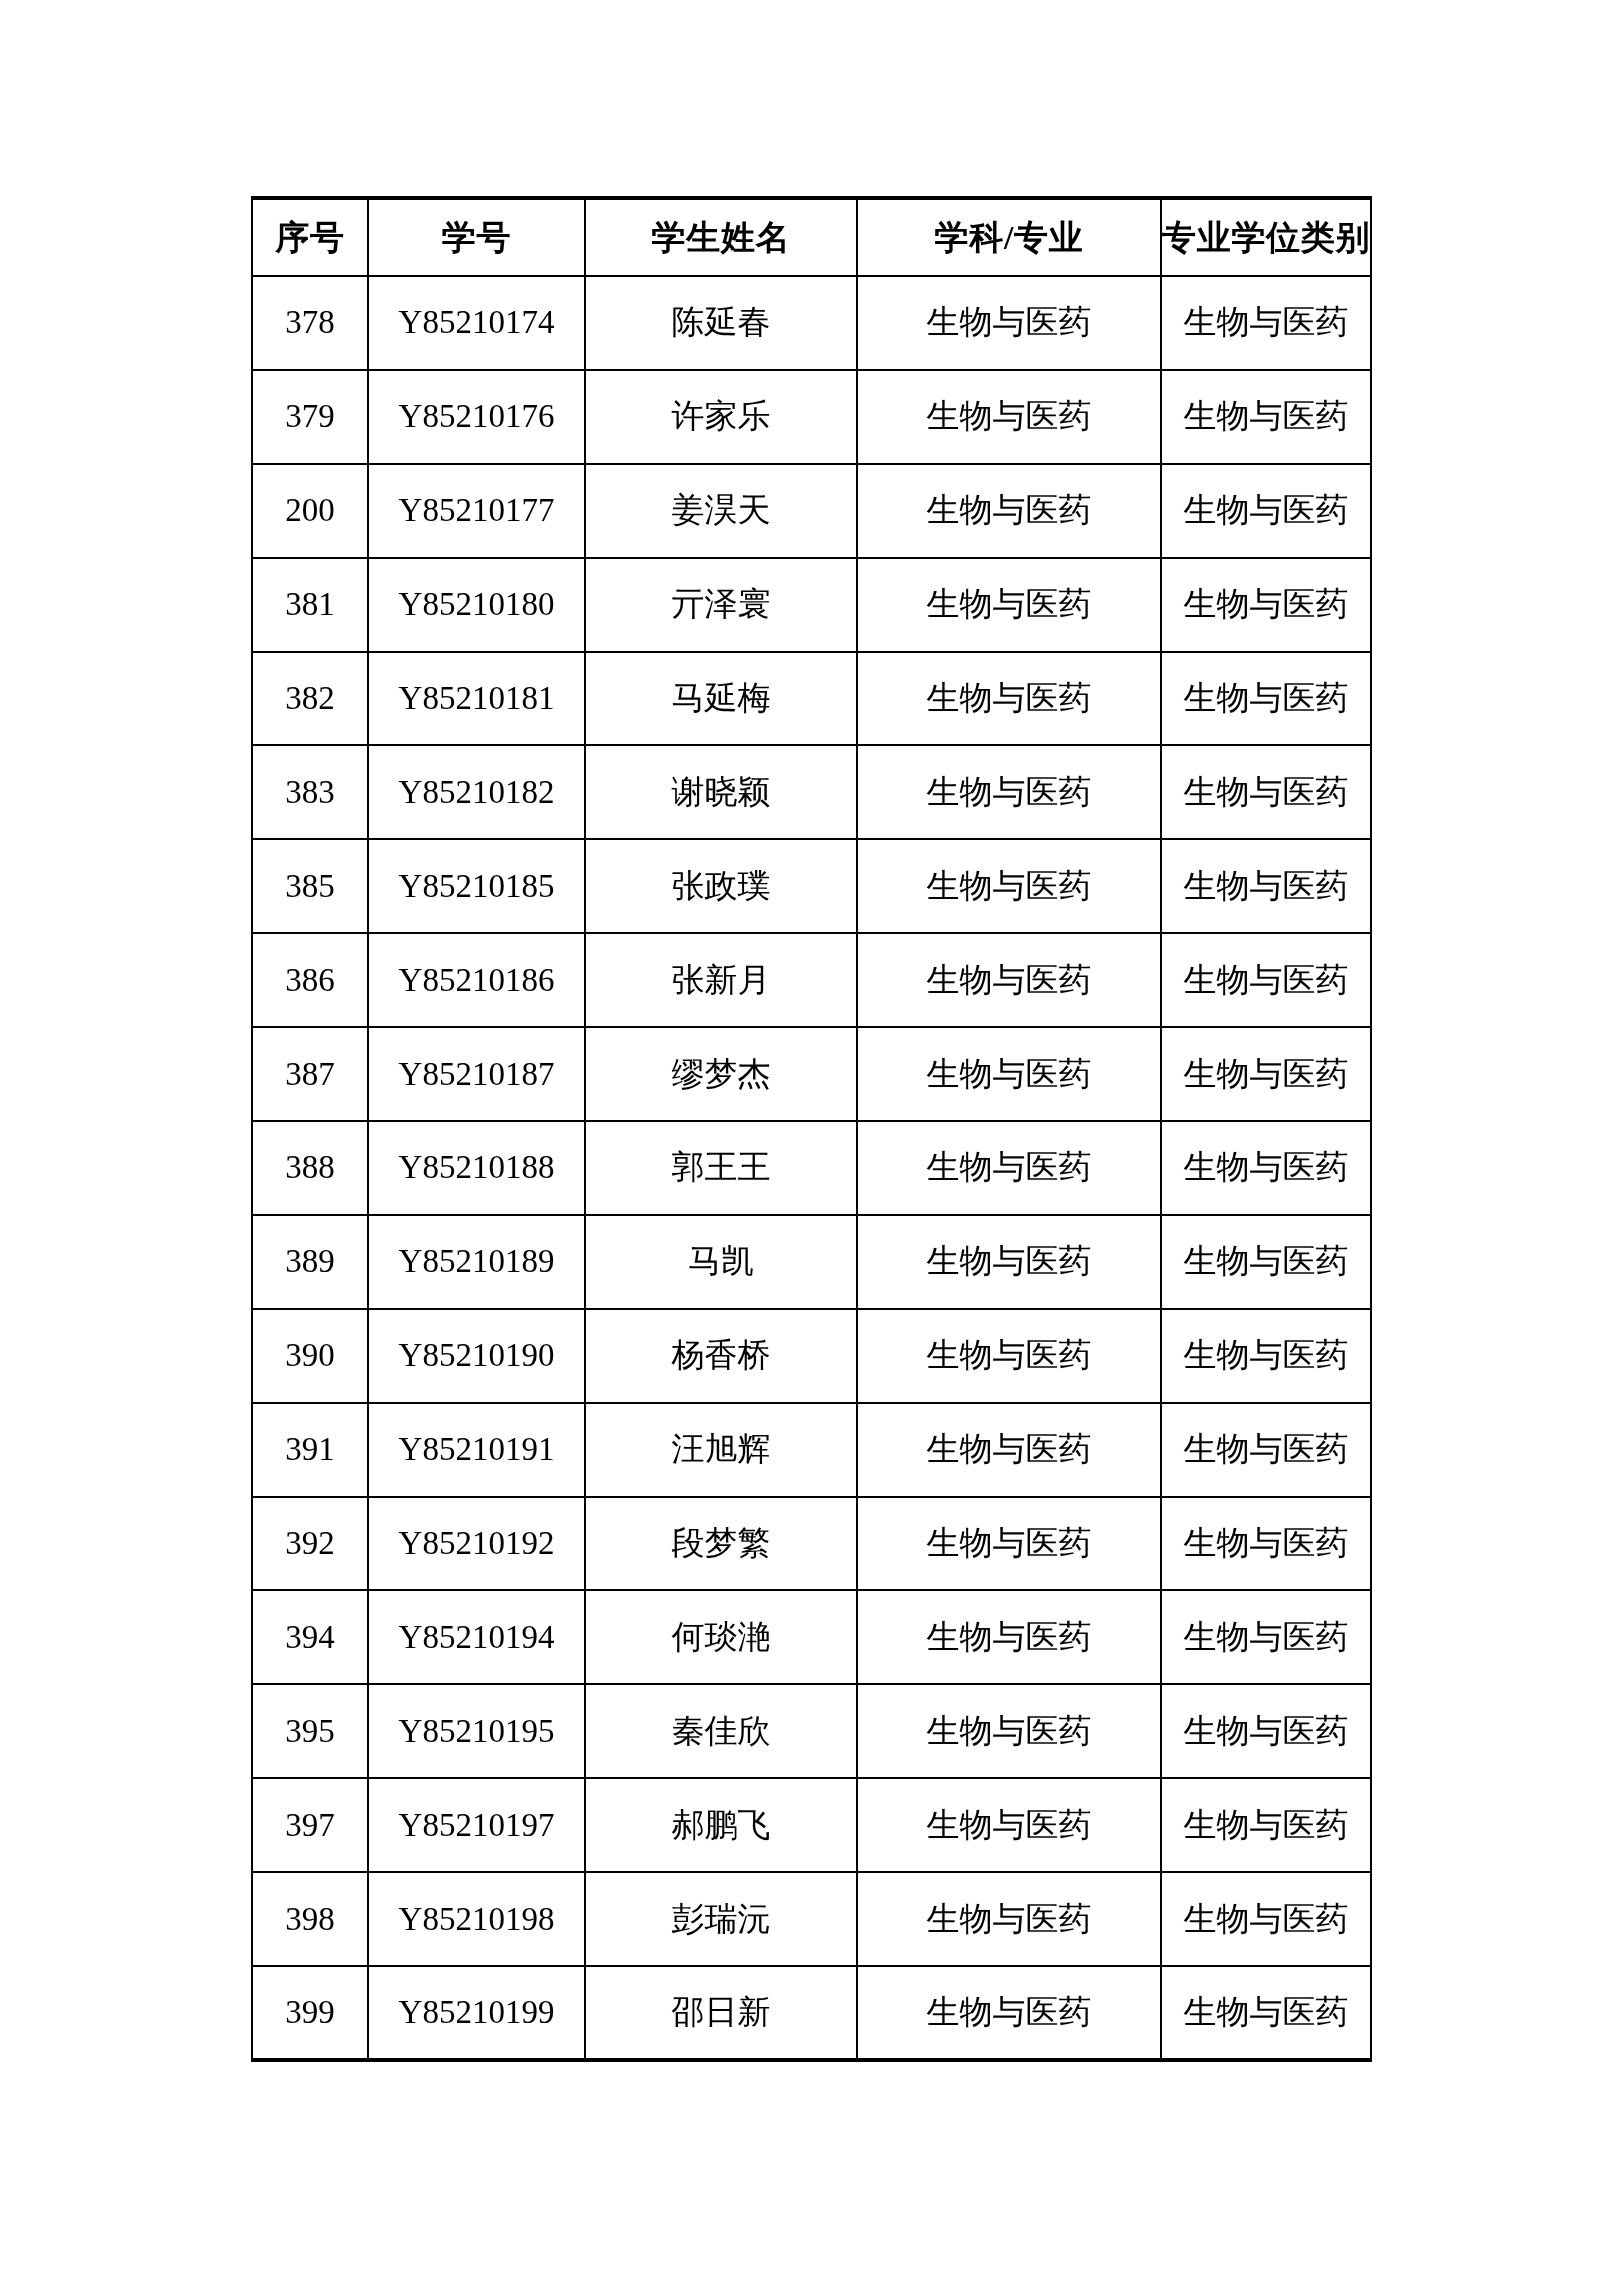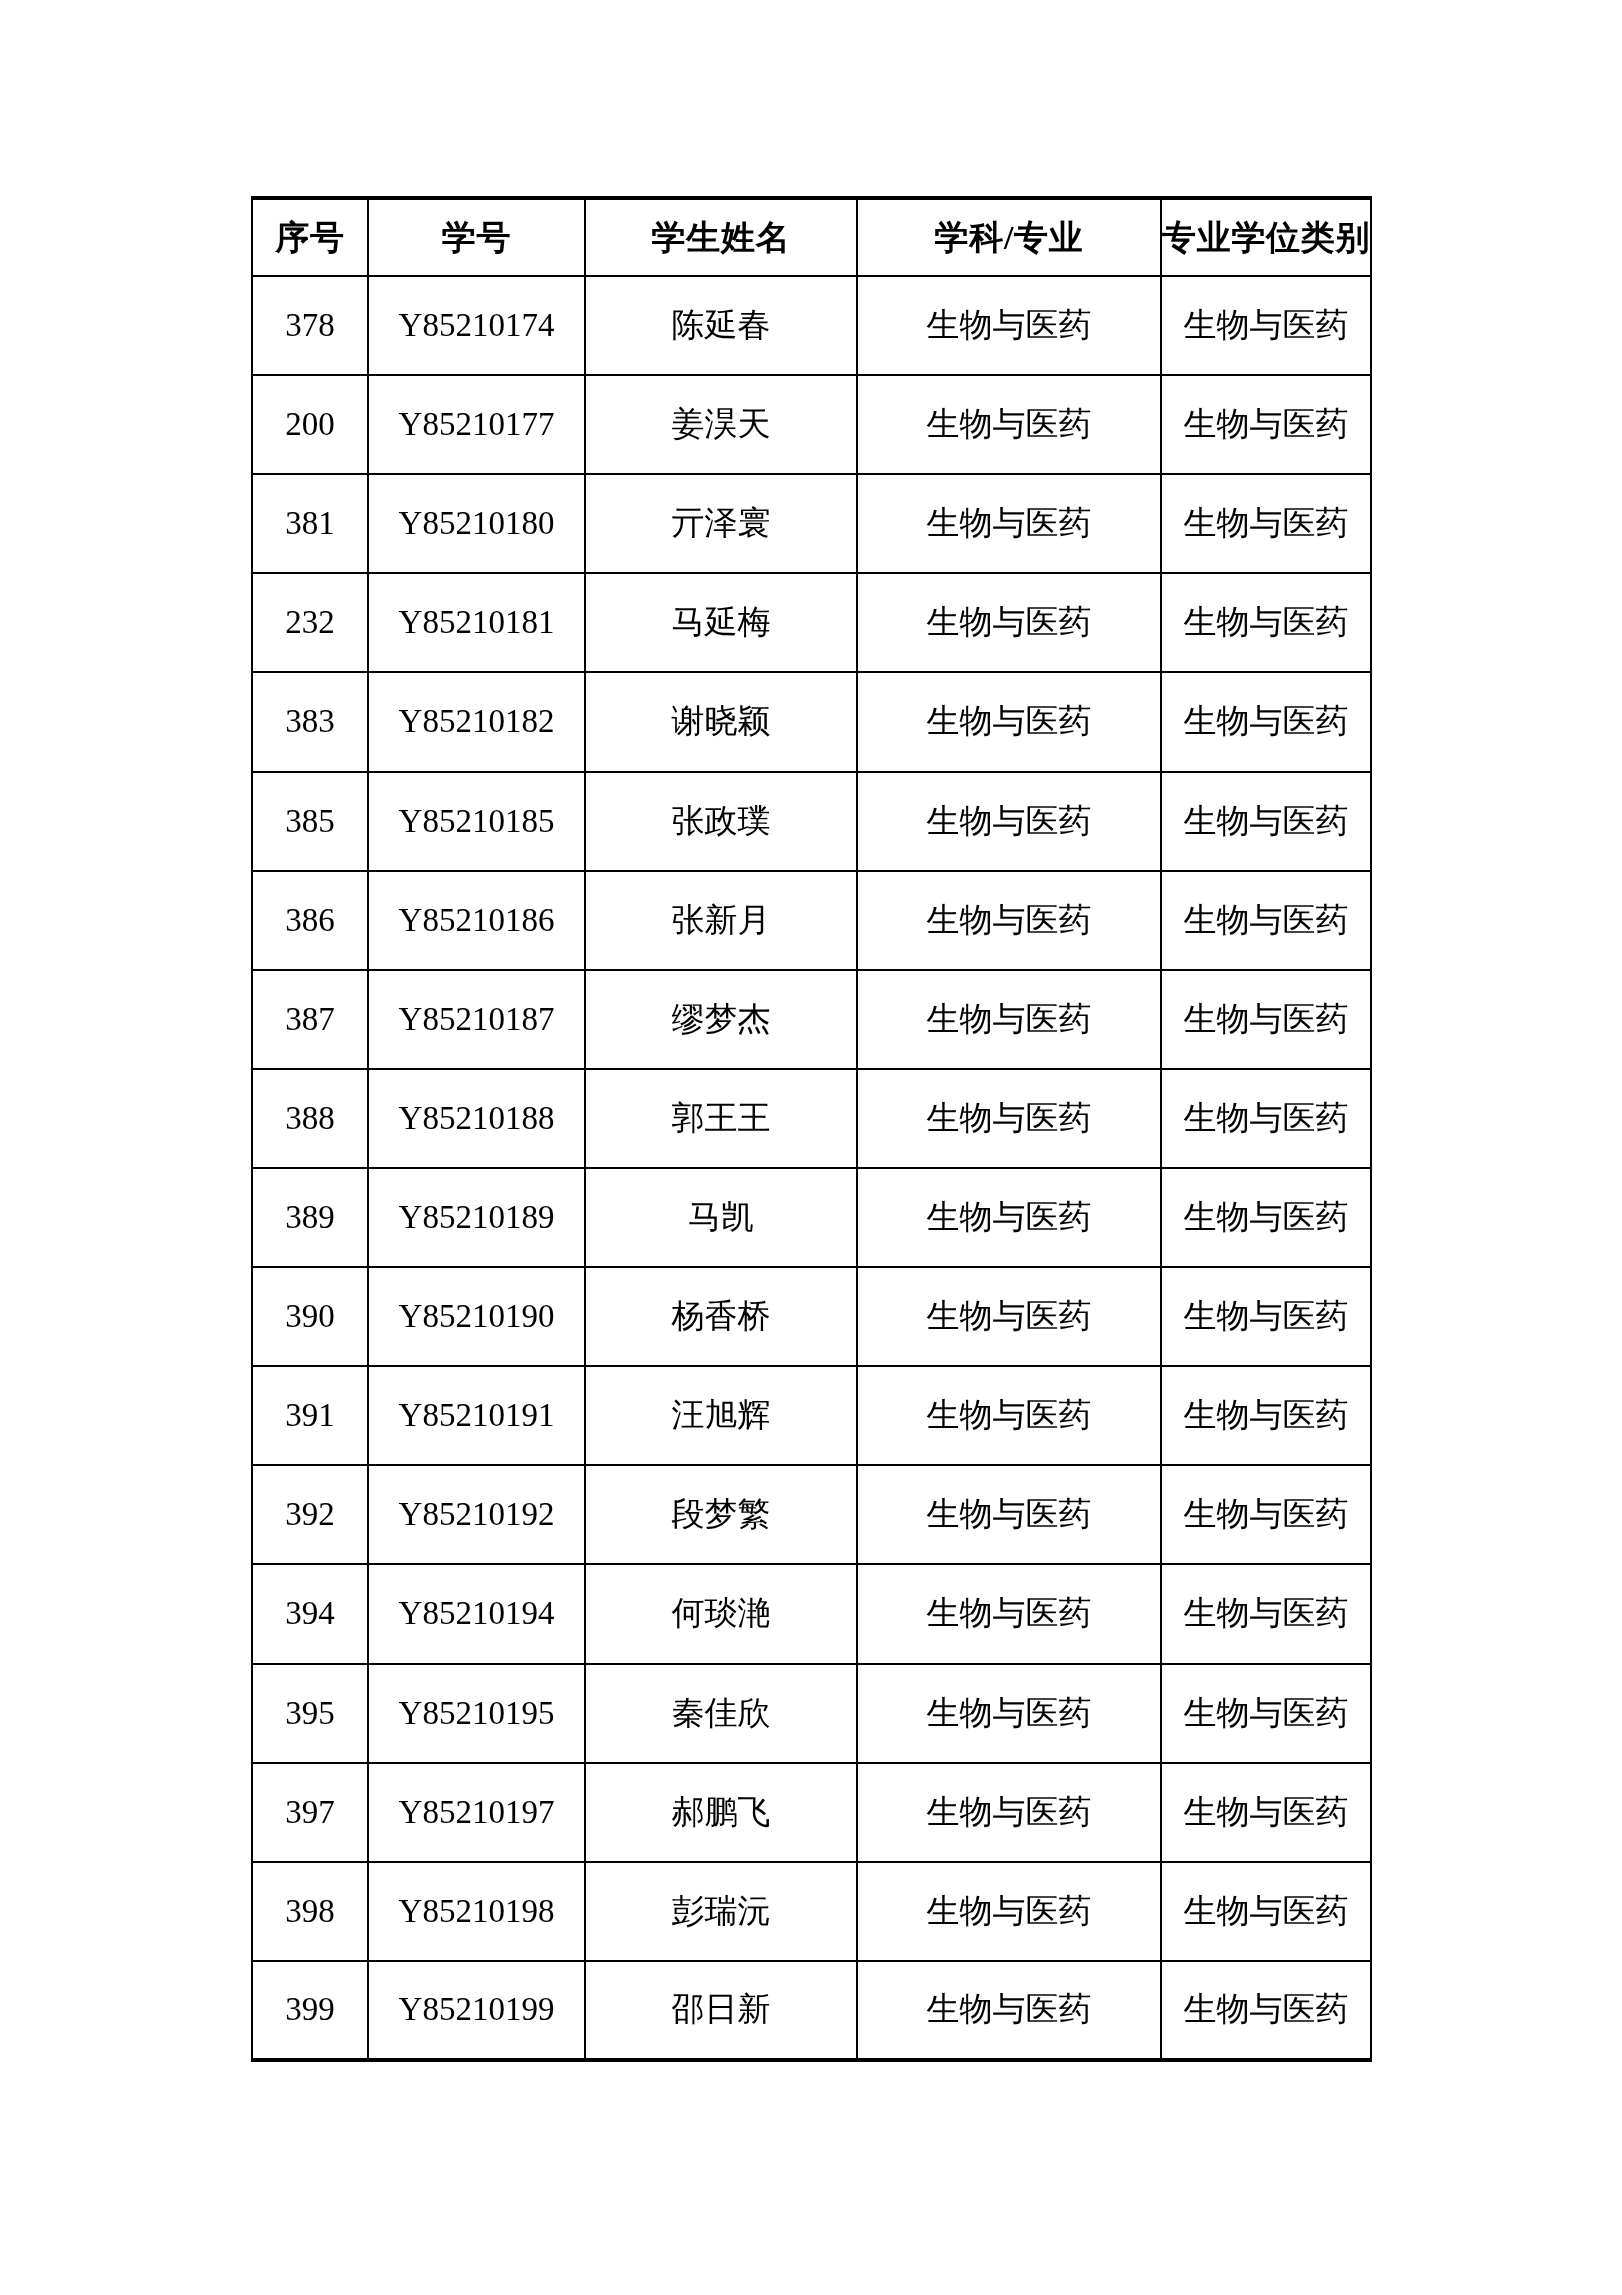--- a/index.html
+++ b/index.html
@@ -86,35 +86,42 @@
       </thead>
       <tbody>
           <tr>
     <td class="cell-seq">378</td>
     <td class="cell-id">Y85210174</td>
     <td class="cell-name">陈延春</td>
     <td class="cell-major">生物与医药</td>
     <td class="cell-degree">生物与医药</td>
   </tr>
           <tr>
+    <td class="cell-seq">379</td>
+    <td class="cell-id">Y85210176</td>
+    <td class="cell-name">许家乐</td>
+    <td class="cell-major">生物与医药</td>
+    <td class="cell-degree">生物与医药</td>
+  </tr>
+          <tr>
     <td class="cell-seq">200</td>
     <td class="cell-id">Y85210177</td>
     <td class="cell-name">姜淏天</td>
     <td class="cell-major">生物与医药</td>
     <td class="cell-degree">生物与医药</td>
   </tr>
           <tr>
     <td class="cell-seq">381</td>
     <td class="cell-id">Y85210180</td>
     <td class="cell-name">亓泽寰</td>
     <td class="cell-major">生物与医药</td>
     <td class="cell-degree">生物与医药</td>
   </tr>
           <tr>
-    <td class="cell-seq">232</td>
+    <td class="cell-seq">382</td>
     <td class="cell-id">Y85210181</td>
     <td class="cell-name">马延梅</td>
     <td class="cell-major">生物与医药</td>
     <td class="cell-degree">生物与医药</td>
   </tr>
           <tr>
     <td class="cell-seq">383</td>
     <td class="cell-id">Y85210182</td>
     <td class="cell-name">谢晓颖</td>
     <td class="cell-major">生物与医药</td>

